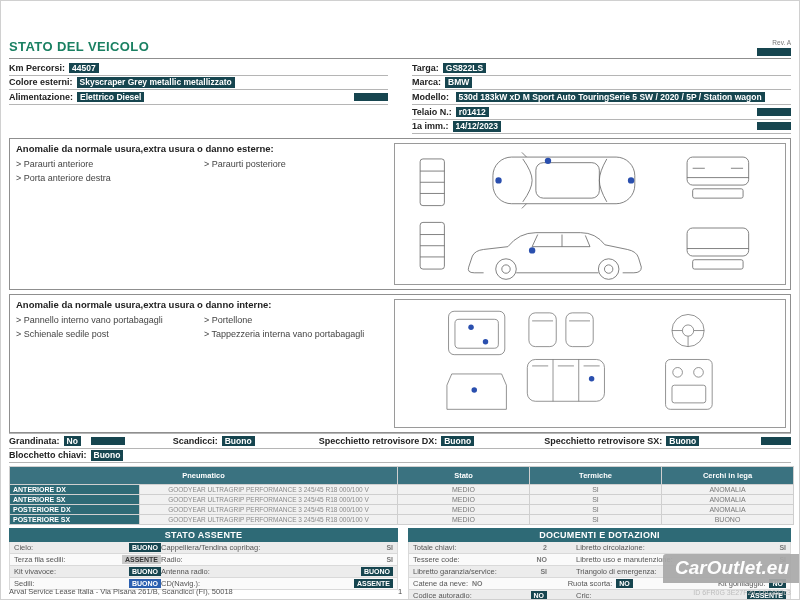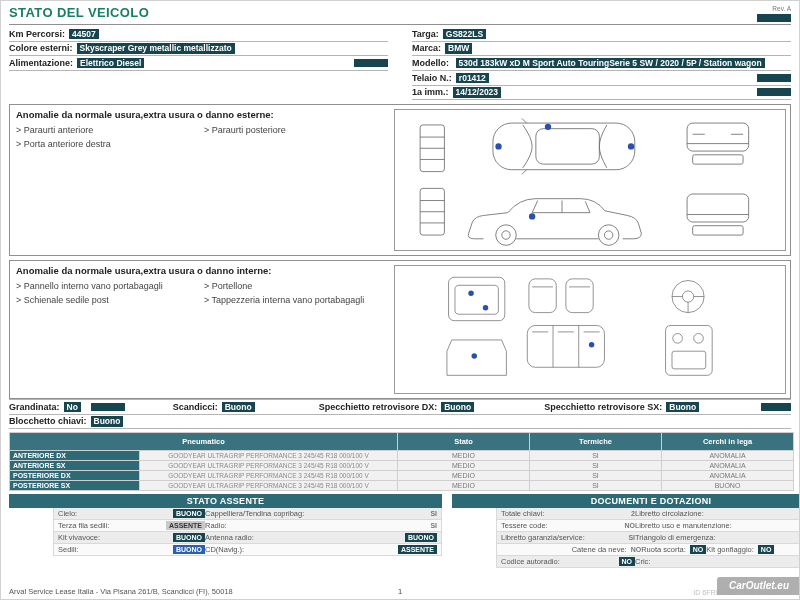--- a/index.html
+++ b/index.html
@@ -1,21 +1,21 @@
 <!DOCTYPE html>
 <html><head>
 <meta charset="utf-8">
 <style>
   * { margin:0; padding:0; box-sizing:border-box; }
   html,body { width:800px; height:600px; }
   body { font-family:"Liberation Sans", sans-serif; background:#e9e9e9; }
   .page { position:relative; width:800px; height:600px; background:#fff; padding:4px 8px; color:#222; border:1px solid #d0d0d0; overflow:hidden; }
 
   
-  .hdr { display:flex; justify-content:space-between; align-items:flex-start; border-bottom:1px solid #8f8f8f; padding-bottom:2px; }
+  .hdr { display:flex; justify-content:space-between; align-items:flex-start; border-bottom:1px solid #8f8f8f; padding-bottom:2px;margin-top:34px; }
   .title { color:#1a8062; font-weight:bold; font-size:13px; letter-spacing:.4px; }
   .hdr-right { display:flex; flex-direction:column; align-items:flex-end; gap:2px; }
   .rev { font-size:6.5px; color:#777; }
   .blk { display:inline-block; width:34px; height:8px; background:#16454f; }
 
   
   .info { display:grid; grid-template-columns:1fr 1fr; column-gap:24px; margin-top:2px; }
   .icol { display:flex; flex-direction:column; }
   .irow { display:flex; align-items:center; border-bottom:1px solid #b5b5b5; padding:1.5px 0; min-height:13px; font-size:9px; }
   .irow.block { display:block; line-height:11px; }
@@ -47,39 +47,39 @@
   .tyres th, .tyres td { border:1px solid #cfcfcf; padding:0 3px; height:9px; line-height:9px; overflow:hidden; white-space:nowrap; }
   .tyres th { background:#3a7280; color:#fff; font-size:7.5px; font-weight:bold; text-align:center; height:18px; }
   td.pos { background:#2e6a76; color:#fff; font-size:7px; font-weight:bold; text-align:left; }
   td.desc { background:#f1f1f1; color:#8a8a8a; font-size:6.5px; text-align:center; }
   td.c { background:#f1f1f1; color:#777; font-size:7px; text-align:center; }
 
   
   .bottom { display:flex; gap:10px; margin-top:3px; }
   .btable { flex:1; }
   .bt-head { background:#2e6a76; color:#fff; text-align:center; font-weight:bold; font-size:9px; padding:1px 0; border:1px solid #2e6a76; letter-spacing:.3px; }
-  .trow { display:flex; align-items:center; justify-content:center; font-size:7.5px; color:#555; padding:1px 4px; min-height:11px; border:1px solid #d9d9d9; border-top:none; background:#fafafa;margin-left:44px; }
+  .trow { display:flex; align-items:center; justify-content:space-between; font-size:7.5px; color:#555; padding:1px 4px; min-height:11px; border:1px solid #d9d9d9; border-top:none; background:#fafafa; }
   .trow.alt { background:#ececec; }
   .pg { display:flex; align-items:center; }
   .g1L .la { width:92px; } .g1L .vc { width:55px; display:flex; justify-content:flex-end; }
   .g2L { width:232px; justify-content:space-between; }
   .g1R .la { width:108px; } .g1R .vc { width:26px; display:flex; justify-content:flex-end; }
   .g2R { width:210px; justify-content:space-between; }
   .g3 { justify-content:flex-start; }
   .vp { color:#777; font-weight:bold; font-size:7px; }
   .vd { background:#16454f; color:#fff; padding:0 3px; font-size:7px; font-weight:bold; line-height:9px; }
   .vg { background:#c9c9c9; color:#333; padding:0 3px; font-size:7px; font-weight:bold; line-height:9px; }
   .vb { background:#2b5fb0; color:#fff; padding:0 3px; font-size:7px; font-weight:bold; line-height:9px; }
 
   
   .footer { position:absolute; left:8px; right:8px; bottom:3px; display:flex; align-items:flex-end; font-size:7.5px; color:#555; }
   .f-company { flex:1; }
   .f-page { width:60px; text-align:center; color:#444; }
   .f-code { flex:1; text-align:right; color:#bdbdbd; font-size:7px; }
-  .watermark { position:absolute; right:0; bottom:4px; background:#a9a9a9; color:#fff; font-size:10px; font-weight:bold; font-style:italic; padding:3px 10px 4px 12px; border-radius:3px 0 0 0; opacity:.93; }
+  .watermark { position:absolute; right:0; bottom:16px; background:#a9a9a9; color:#fff; font-size:19px; font-weight:bold; font-style:italic; padding:3px 10px 4px 12px; border-radius:3px 0 0 0; opacity:.93; }
 </style>
 </head>
 <body>
 
 <div class="page">
 
   <div class="hdr">
     <div class="title">STATO DEL VEICOLO</div>
     <div class="hdr-right">
       <span class="rev">Rev. A</span>

